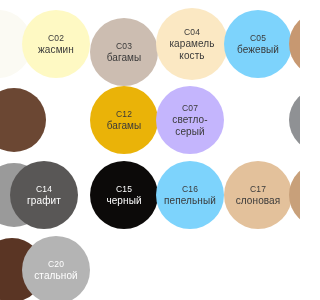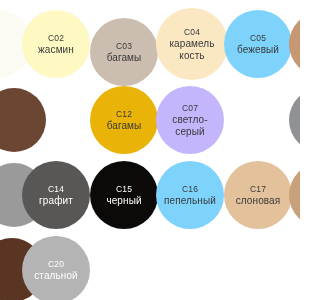--- a/index.html
+++ b/index.html
@@ -89,21 +89,21 @@
     <div class="swatch dark-text" style="left: 90px; top: 86px; width: 68px; height: 68px; background: #eab308;">
       <span class="swatch-code">C12</span>
       <span class="swatch-name">багамы</span>
     </div>
     <div class="swatch dark-text" style="left: 156px; top: 86px; width: 68px; height: 68px; background: #c4b5fd;">
       <span class="swatch-code">C07</span>
       <span class="swatch-name">светло-серый</span>
     </div>
     <div class="swatch light-text partial" style="left: 289px; top: 88px; width: 64px; height: 64px; background: rgb(143, 145, 148);"></div>
     <div class="swatch light-text partial" style="left: -18px; top: 163px; width: 64px; height: 64px; background: rgb(154, 154, 154);"></div>
-    <div class="swatch light-text" style="left: 22px; top: 161px; width: 68px; height: 68px; background: rgb(89, 87, 86);">
+    <div class="swatch light-text" style="left: 10px; top: 161px; width: 68px; height: 68px; background: rgb(89, 87, 86);">
       <span class="swatch-code">C14</span>
       <span class="swatch-name">графит</span>
     </div>
     <div class="swatch light-text" style="left: 90px; top: 161px; width: 68px; height: 68px; background: rgb(12, 10, 9);">
       <span class="swatch-code">C15</span>
       <span class="swatch-name">черный</span>
     </div>
     <div class="swatch dark-text" style="left: 156px; top: 161px; width: 68px; height: 68px; background: #7dd3fc;">
       <span class="swatch-code">C16</span>
       <span class="swatch-name">пепельный</span>

